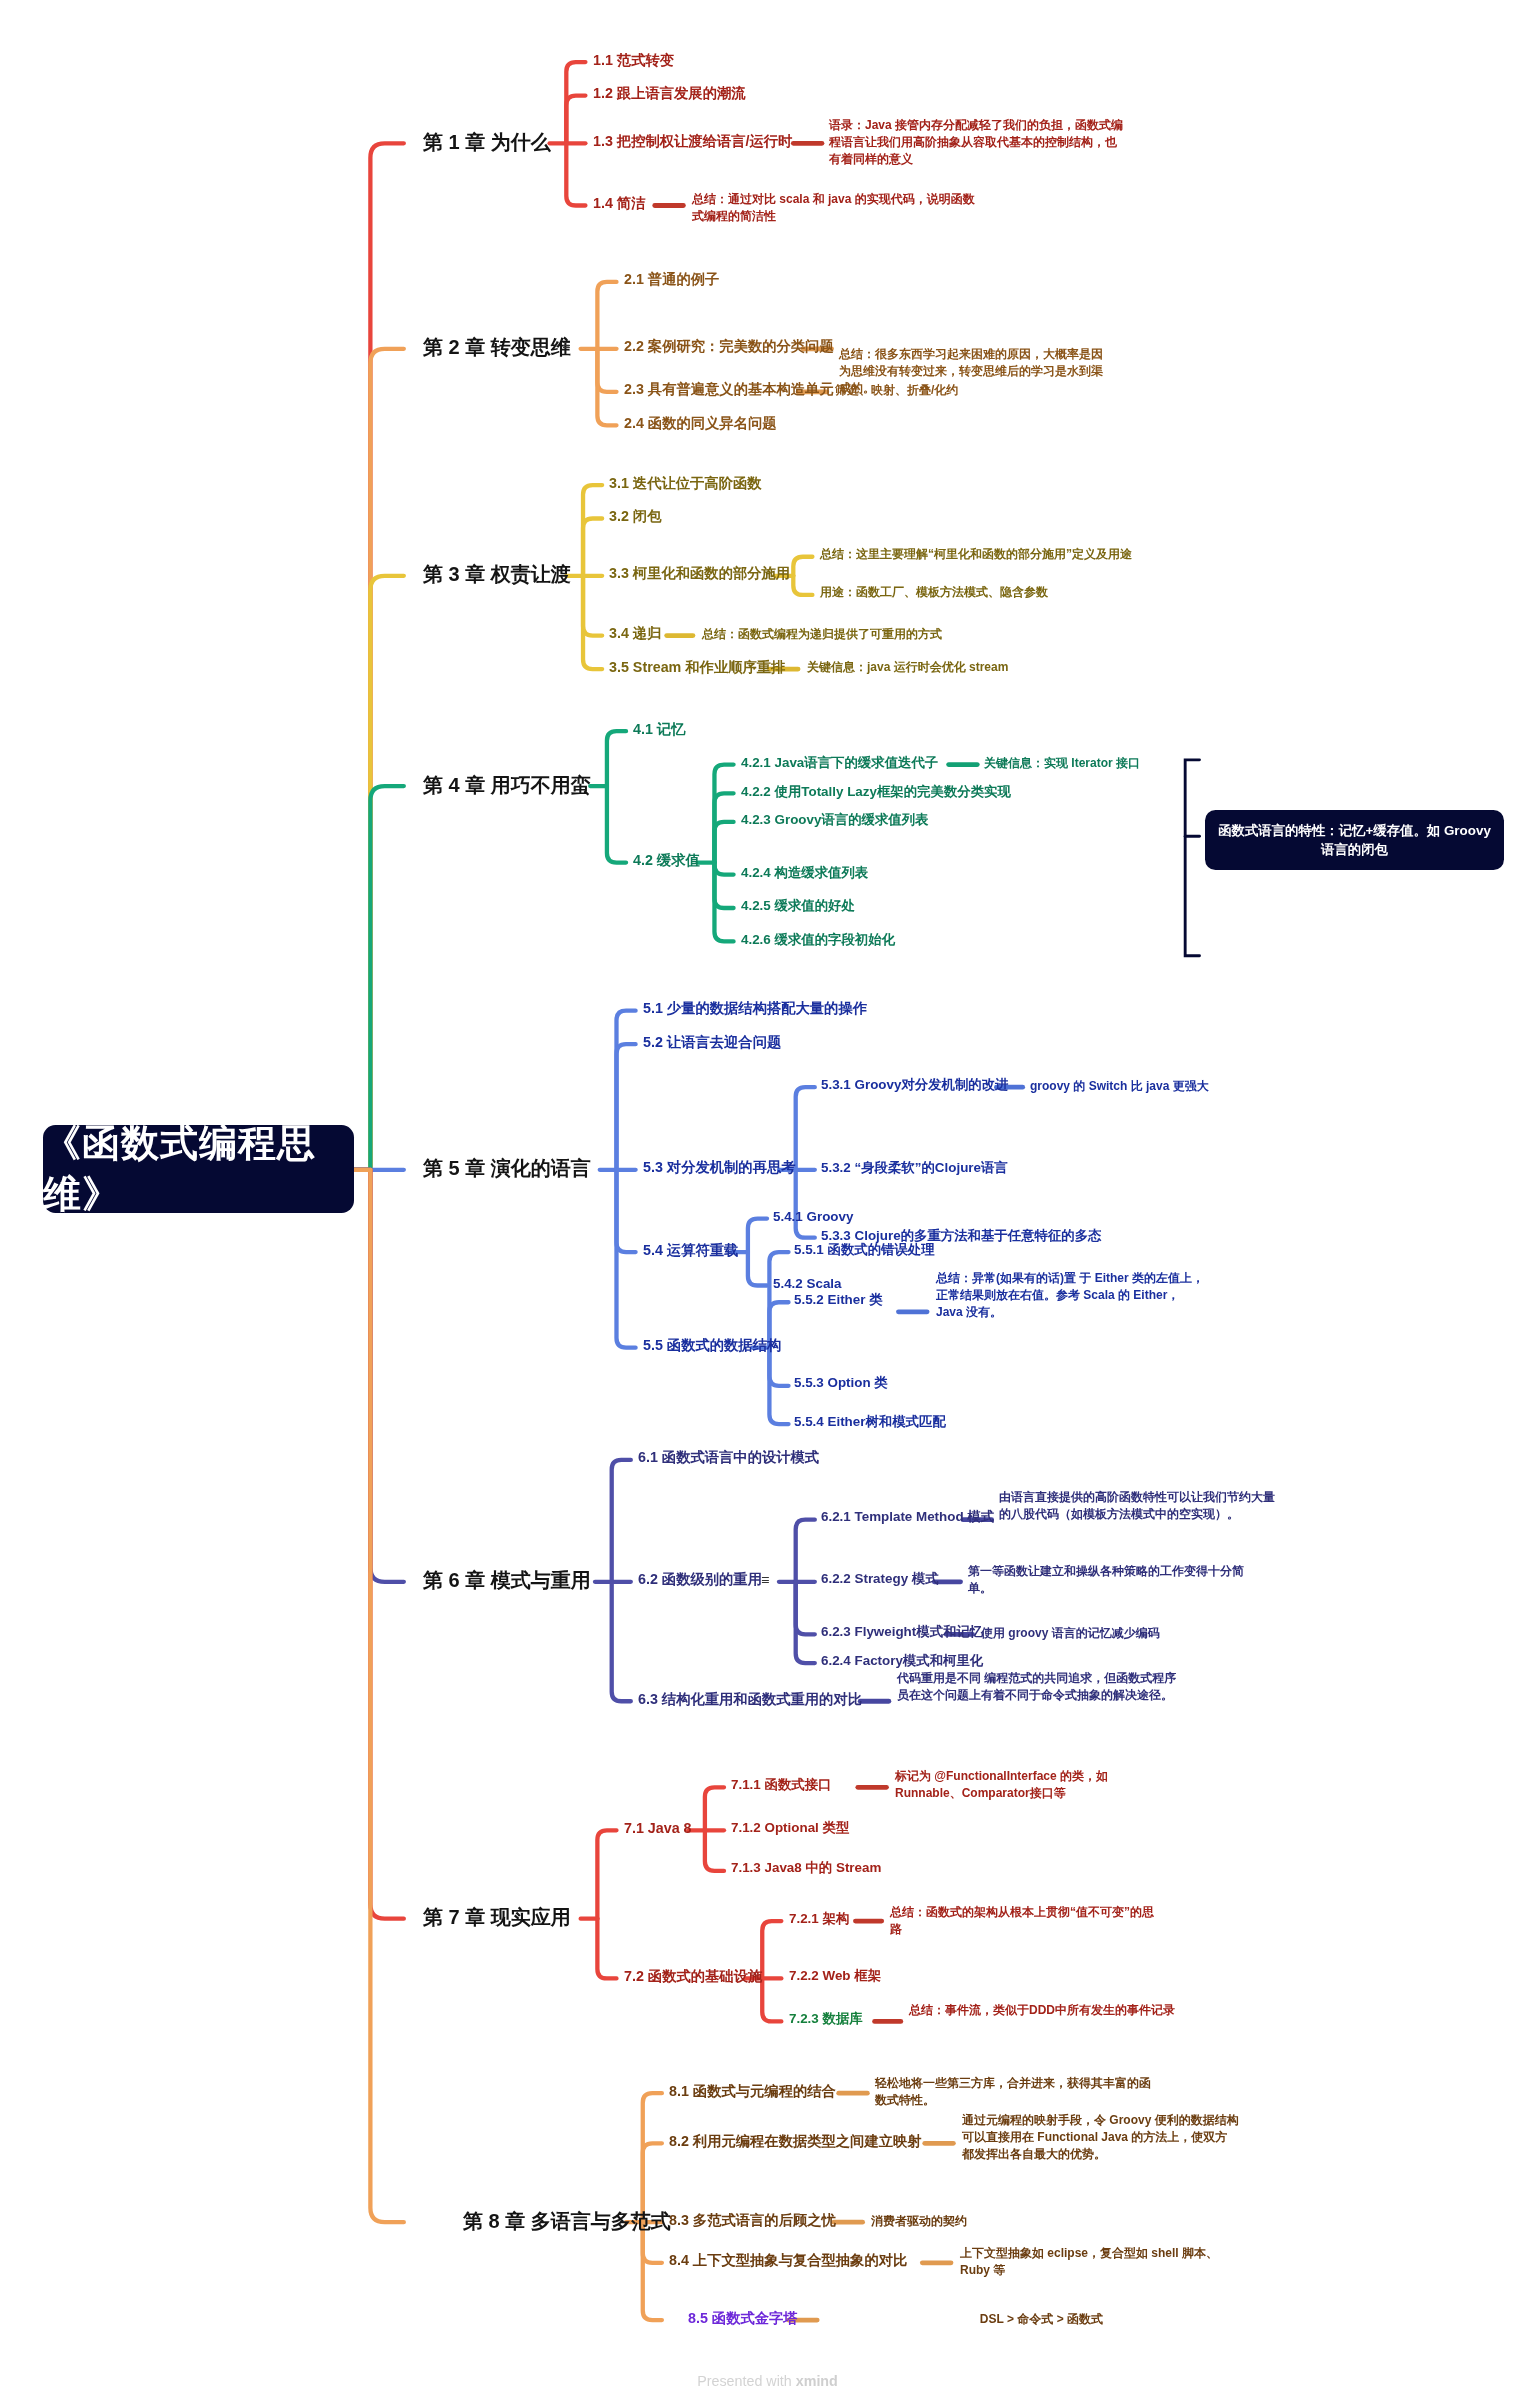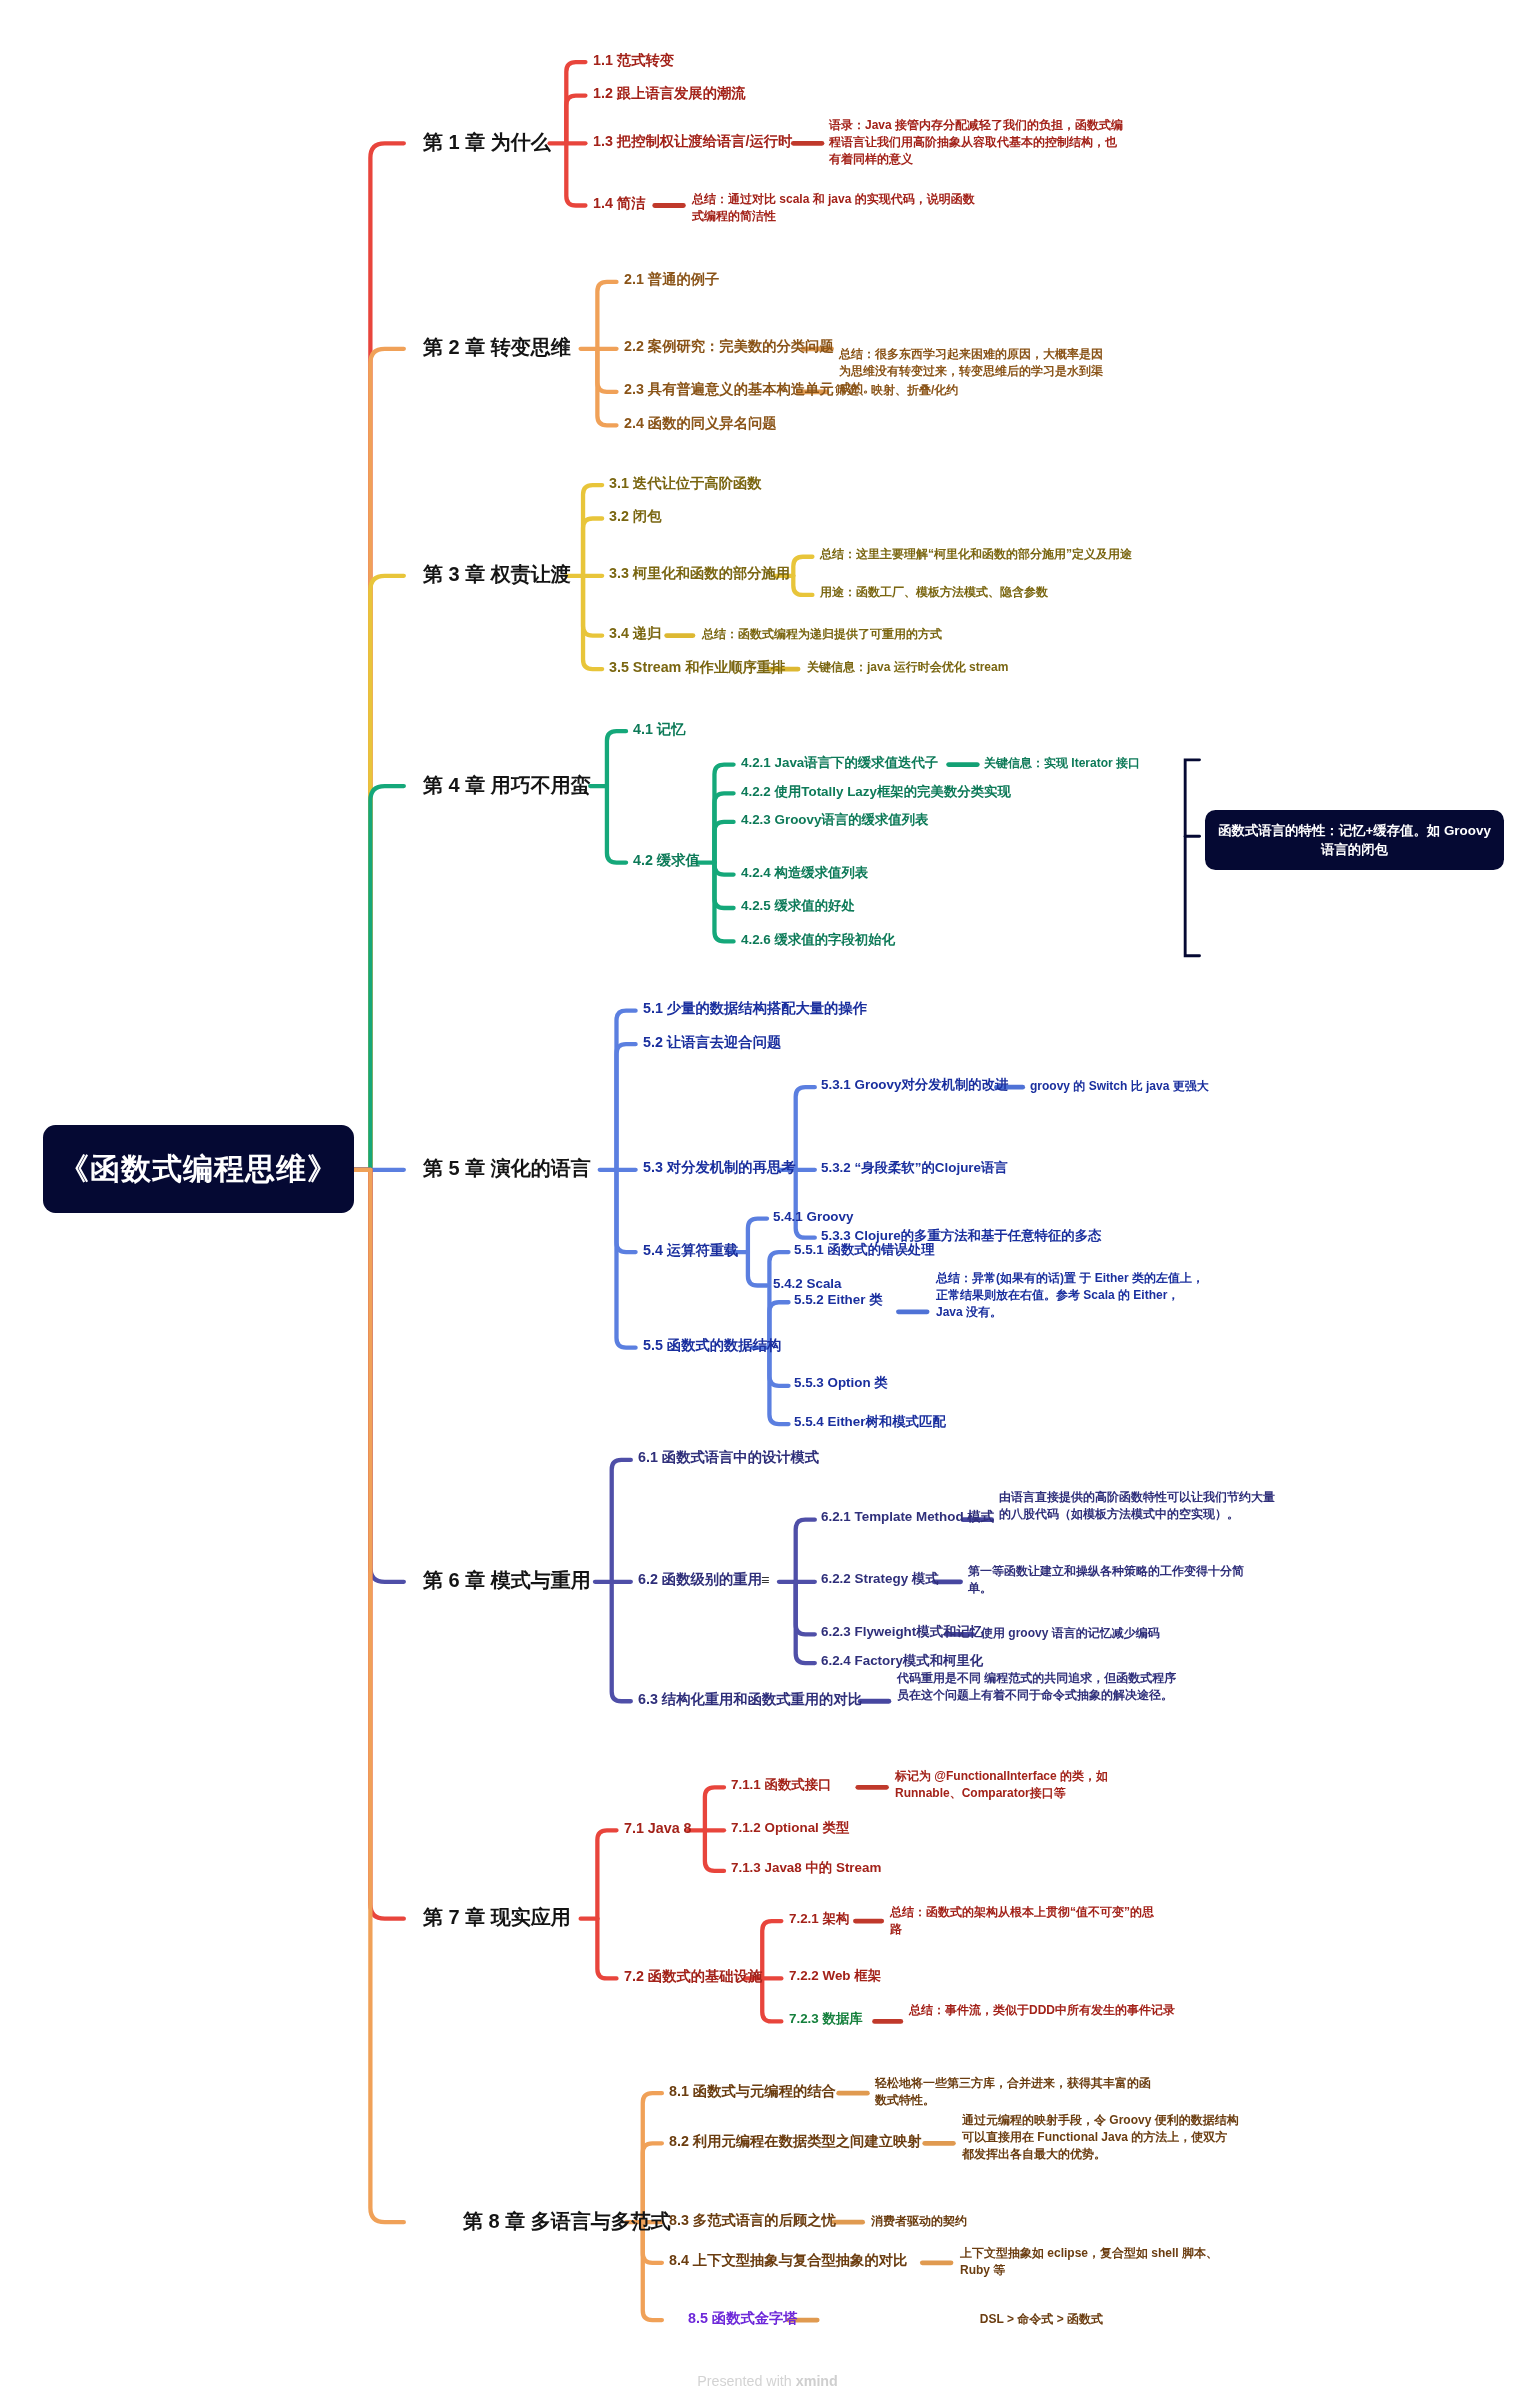--- a/index.html
+++ b/index.html
@@ -8,21 +8,21 @@
     width:1535px;height:2420px;position:relative;overflow:hidden;
   }
   .canvas{position:absolute;inset:0;}
   svg.lines{position:absolute;left:0;top:0;width:1535px;height:2420px;pointer-events:none;}
 
   
   .root{
     position:absolute;left:43px;top:1125px;width:311px;height:88px;
     background:#050933;border-radius:12.4px;
     display:flex;align-items:center;justify-content:center;
-    color:#ffffff;font-size:30px;font-weight:700;letter-spacing:1px;
+    color:#ffffff;font-size:38px;font-weight:700;letter-spacing:1px;
   }
 
   
   .node{position:absolute;white-space:nowrap;line-height:1.25;}
   .chapter{font-size:20px;font-weight:700;color:#141414;}
   .topic{font-size:14.3px;font-weight:600;}
   .subtopic{font-size:13.4px;font-weight:600;}
   .note{font-size:12px;font-weight:600;line-height:1.42;white-space:normal;}
 
   

